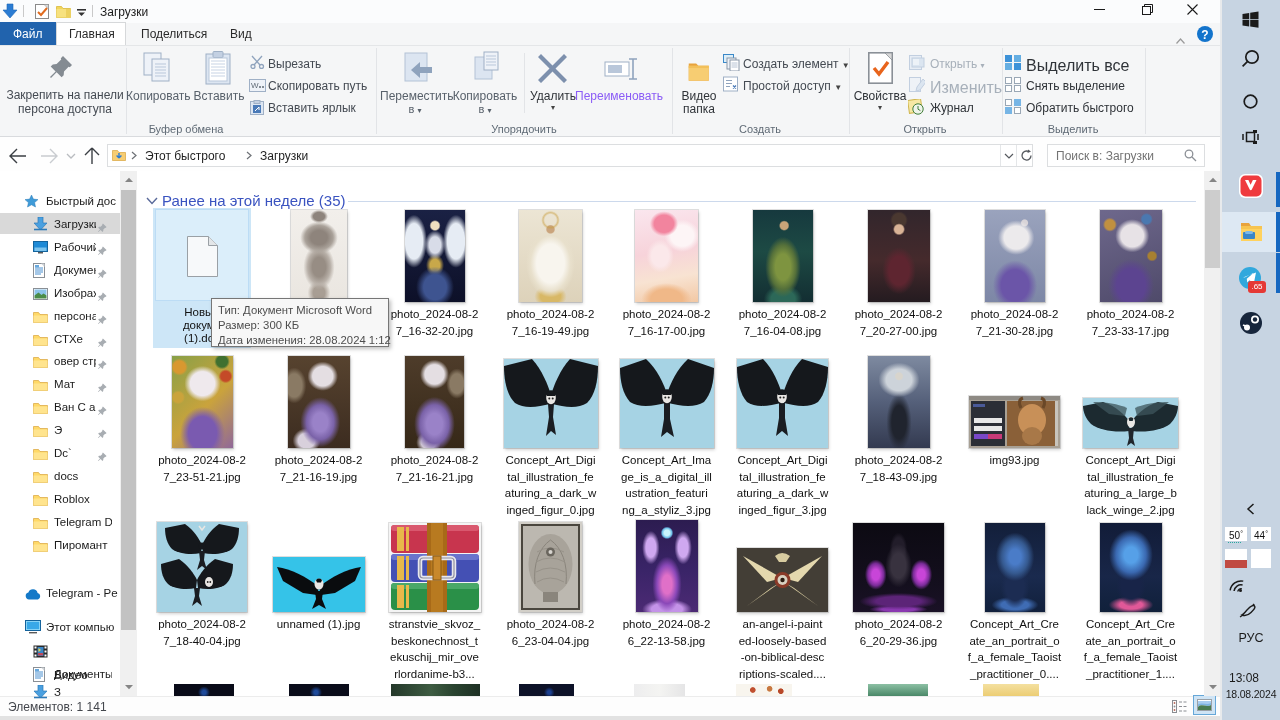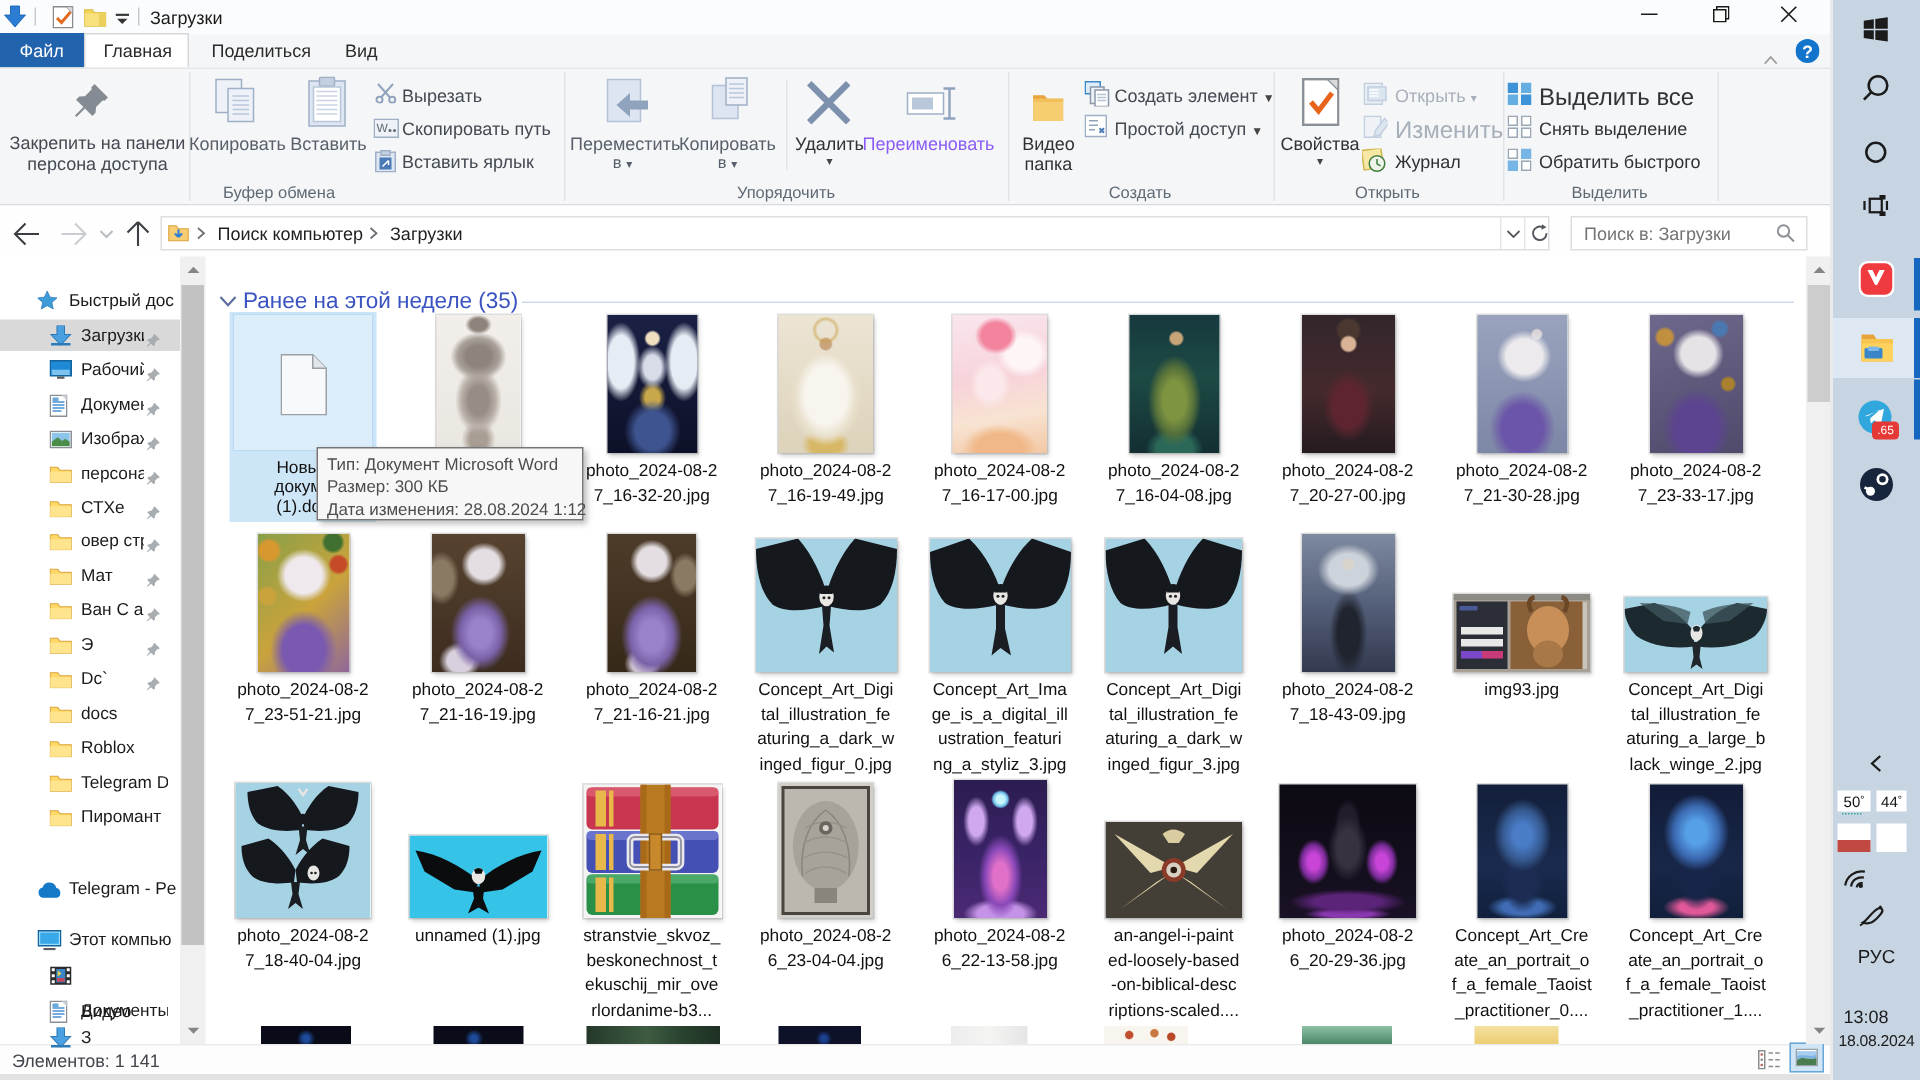--- a/index.html
+++ b/index.html
@@ -248,21 +248,21 @@
     </svg>
 
 <div class="a" style="left:107px;top:144px;width:926px;height:23px;background:#fff;border:1px solid #dcdee0"></div>
 <svg class="a" style="left:112px;top:149px" width="14" height="13" viewBox="0 0 14 13">
       <path d="M0.5 1.5h5l1.5 2h6.5v8H.5z" fill="#f7cd72" stroke="#d9a43c" stroke-width="0.7"></path>
       <path d="M7 4v5M7 9l-2.4-2.4M7 9l2.4-2.4" stroke="#2b7cd3" stroke-width="1.4" fill="none"></path>
     </svg>
 <svg class="a" style="left:131px;top:151px" width="6" height="9" viewBox="0 0 6 9">
       <path d="M1 1l4 3.5L1 8" fill="none" stroke="#6d7176" stroke-width="1.2"></path>
     </svg>
-<div class="txt" style="left:145px;top:149px;font-size:12px;color:#1f1f1f">Поиск компьютер</div>
+<div class="txt" style="left:145px;top:149px;font-size:12px;color:#1f1f1f">Этот быстрого</div>
 <svg class="a" style="left:246px;top:151px" width="6" height="9" viewBox="0 0 6 9">
       <path d="M1 1l4 3.5L1 8" fill="none" stroke="#6d7176" stroke-width="1.2"></path>
     </svg>
 <div class="txt" style="left:260px;top:149px;font-size:12px;color:#1f1f1f">Загрузки</div>
 <div class="a" style="left:1000px;top:145px;width:1px;height:21px;background:#e4e6e8"></div>
 <svg class="a" style="left:1004px;top:153px" width="10" height="6" viewBox="0 0 10 6">
       <path d="M1 1l4 4 4-4" fill="none" stroke="#55595e" stroke-width="1.2"></path>
     </svg>
 <div class="a" style="left:1016px;top:145px;width:1px;height:21px;background:#e4e6e8"></div>
 <svg class="a" style="left:1020px;top:149px" width="13" height="13" viewBox="0 0 13 13">

